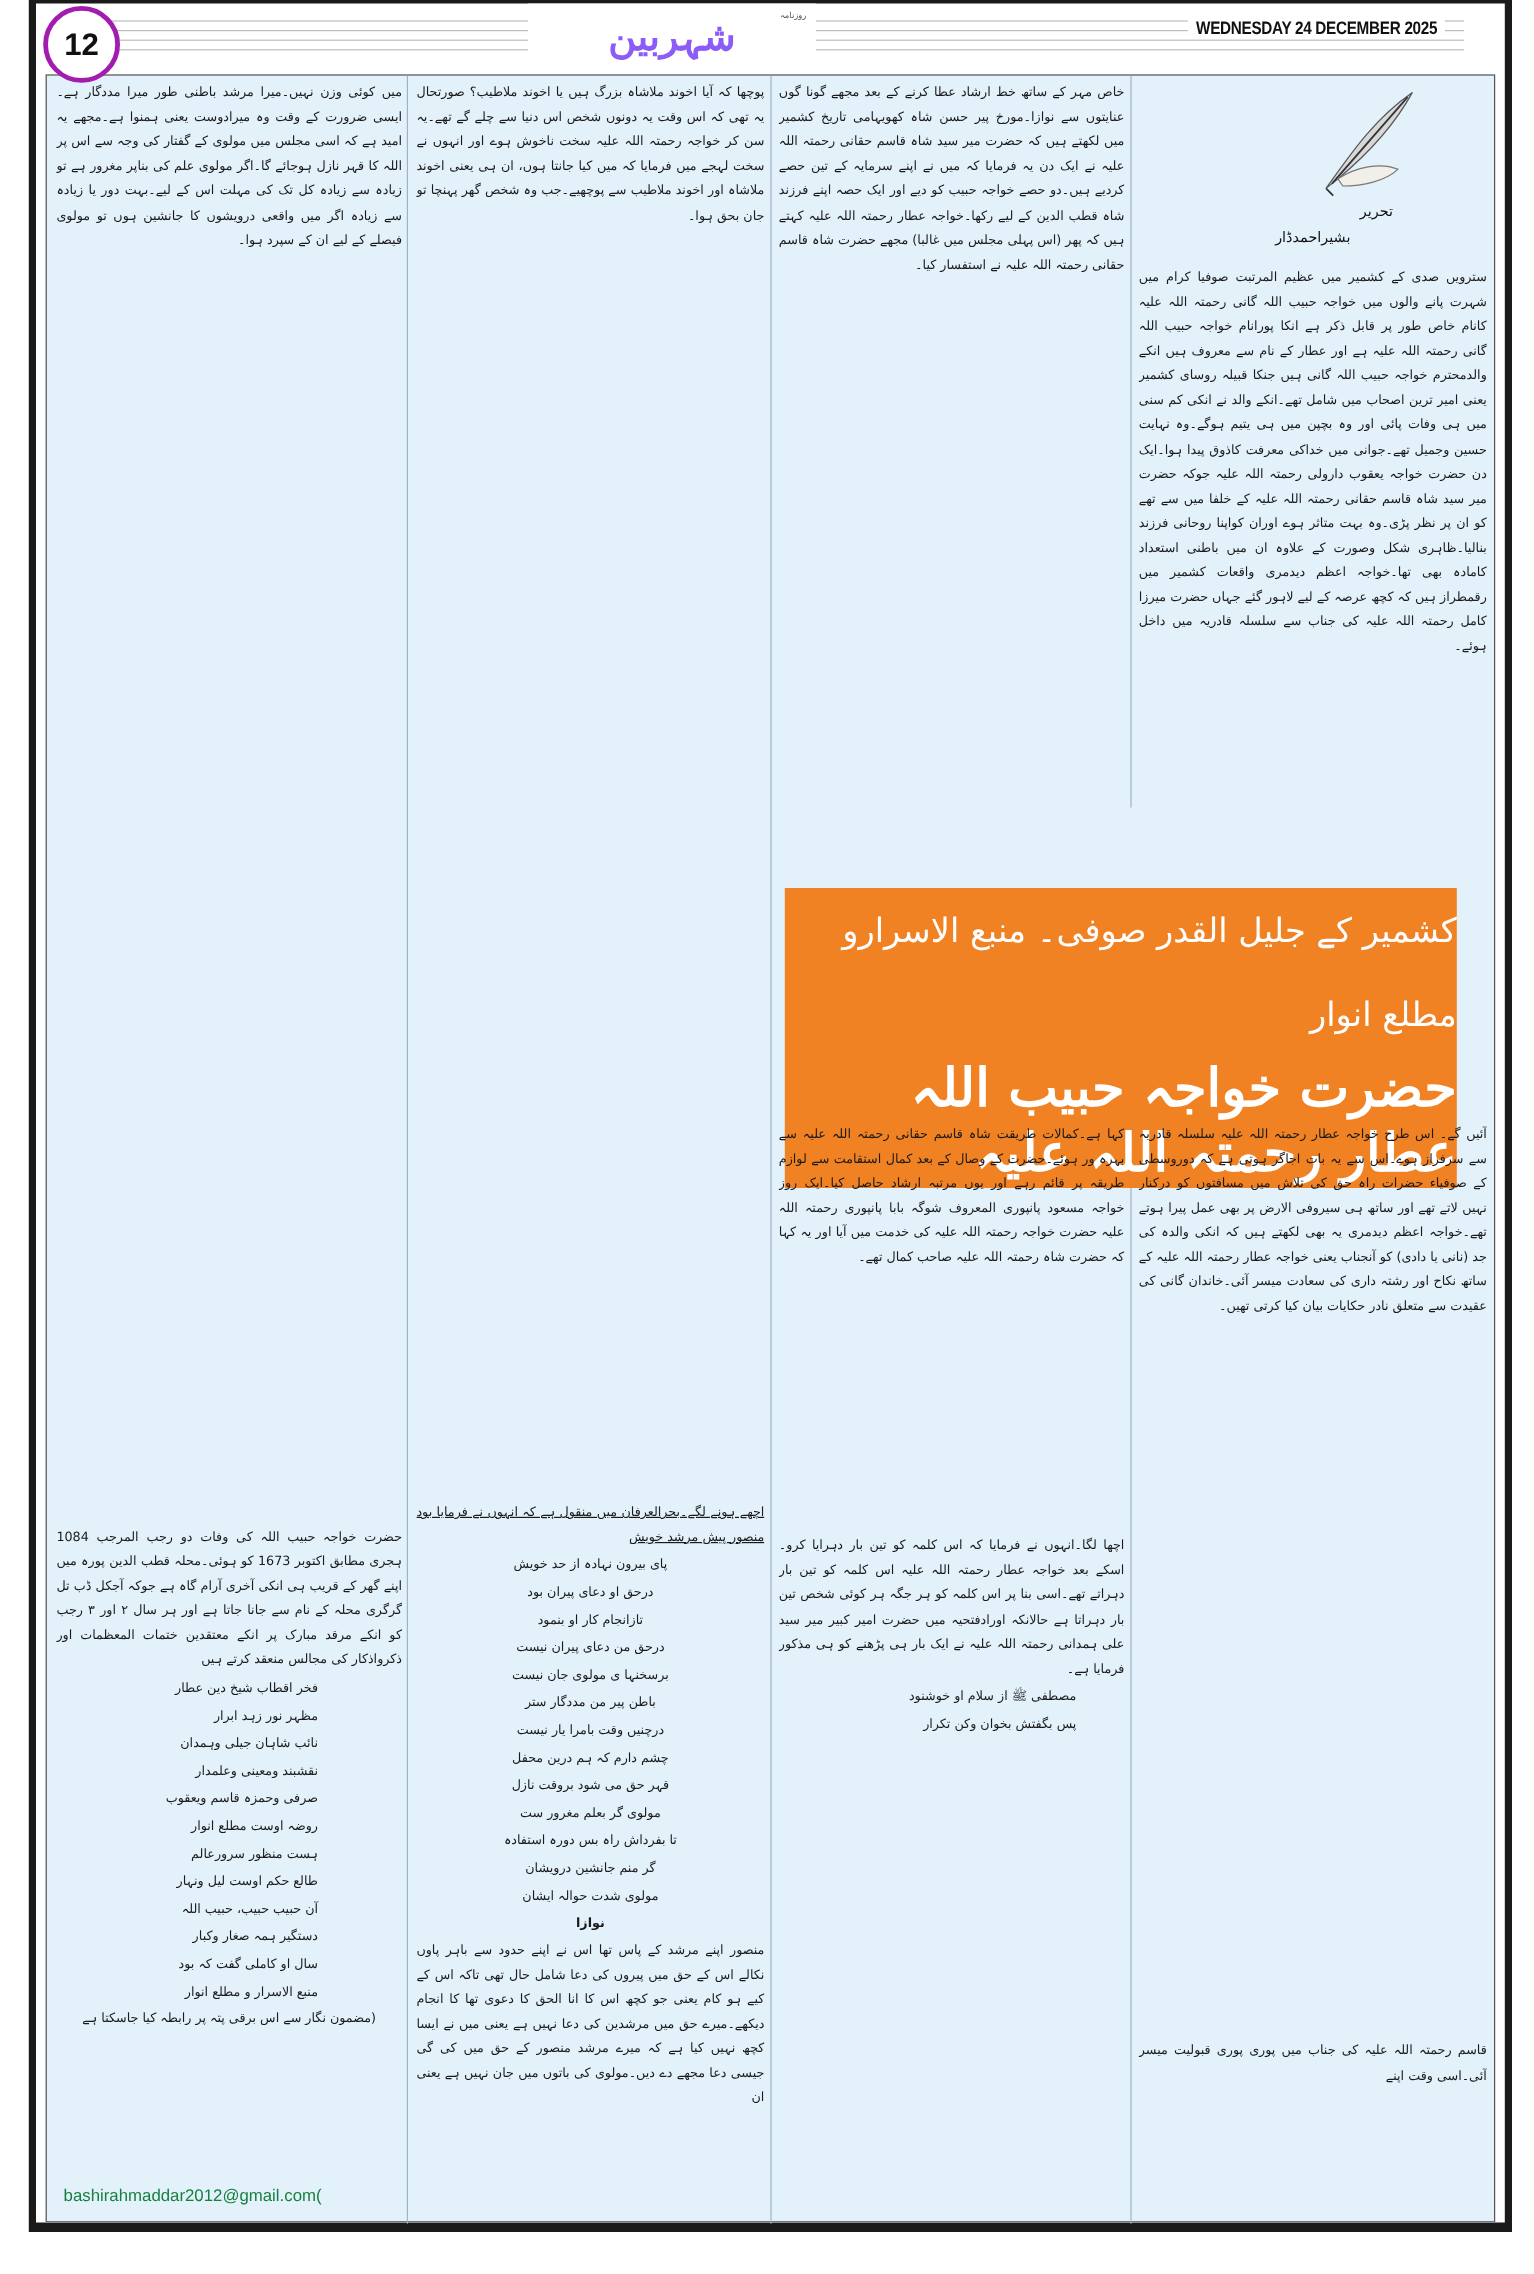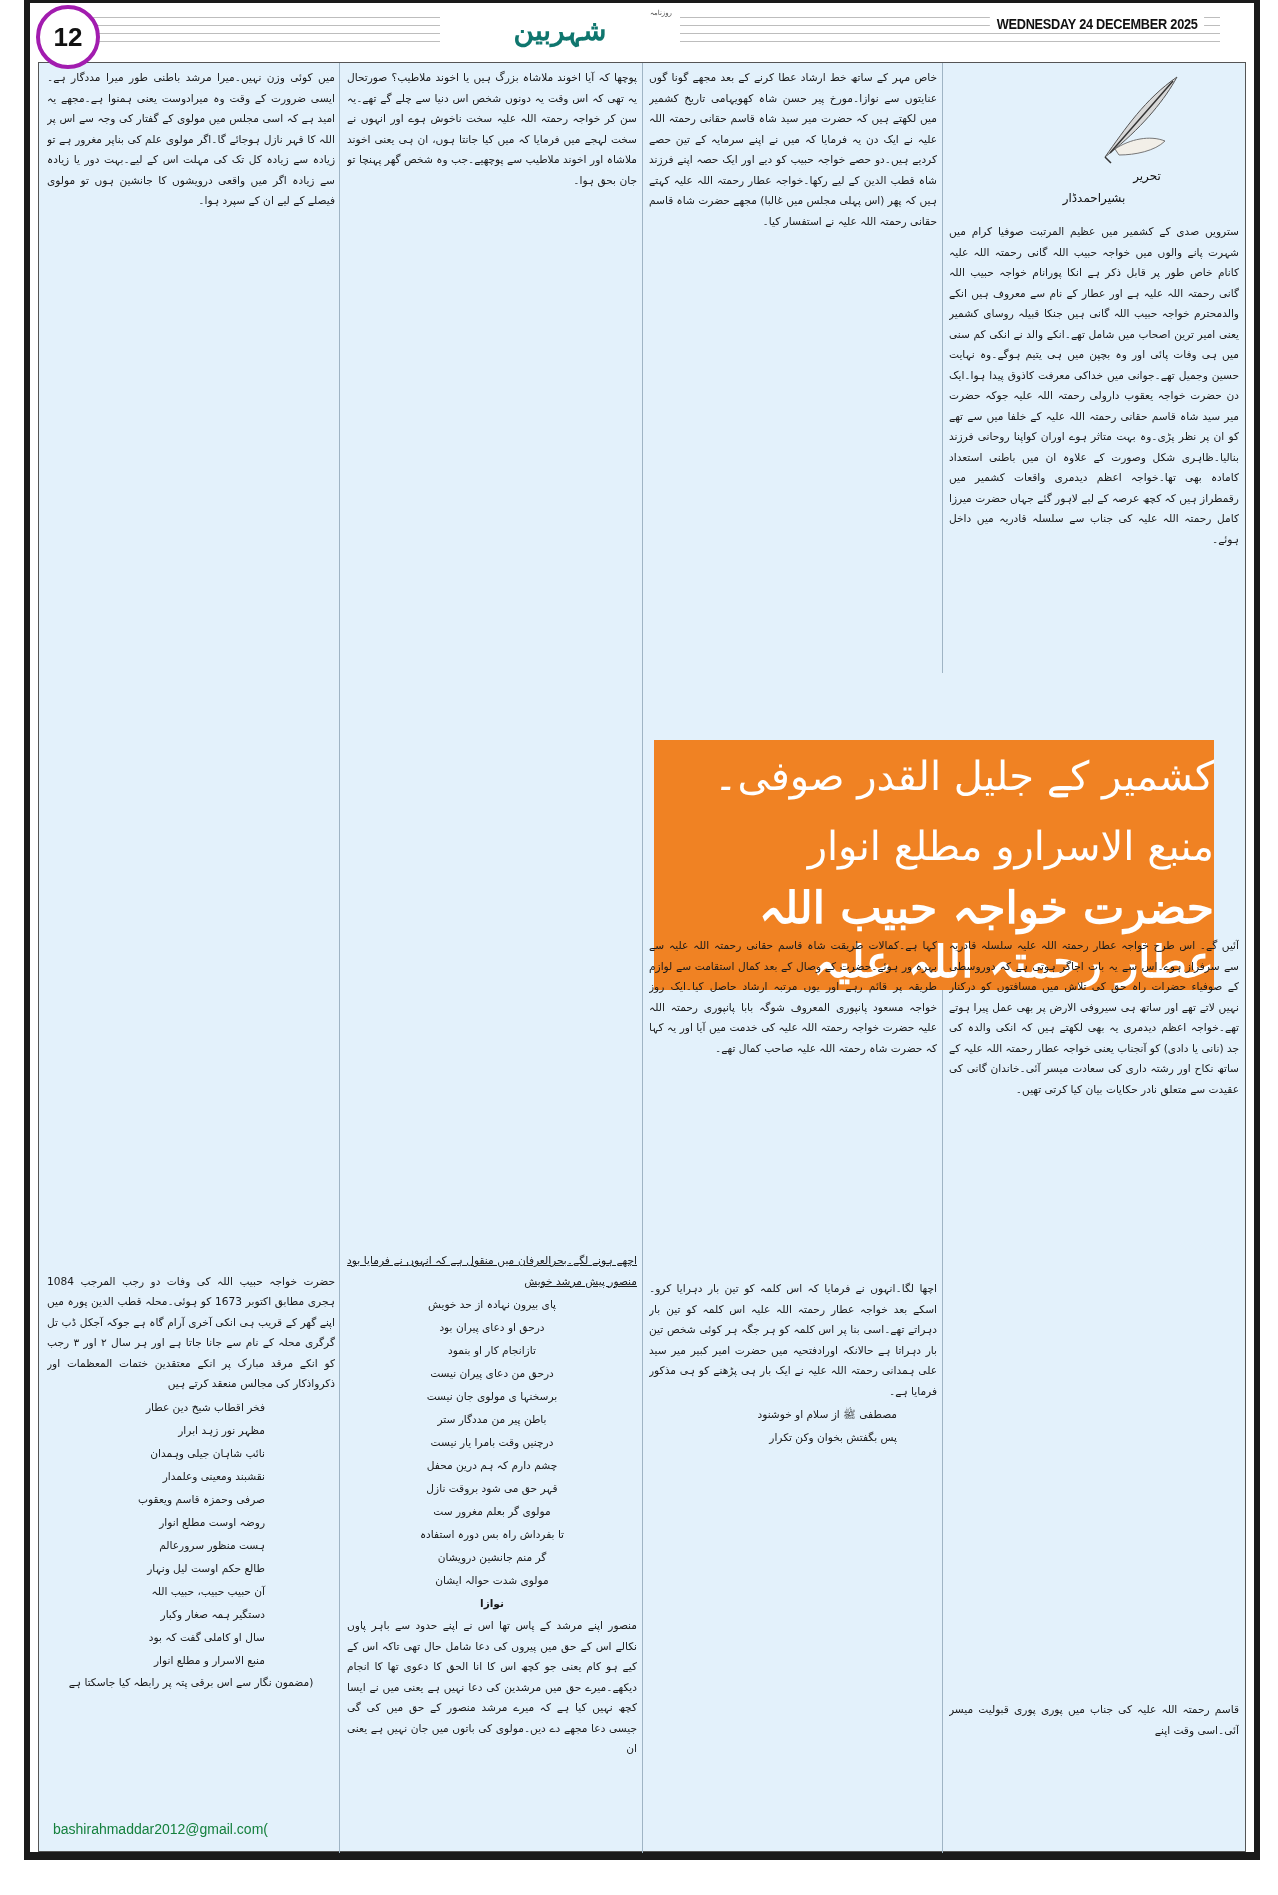--- a/index.html
+++ b/index.html
@@ -2,31 +2,31 @@
 <html><head>
 <meta charset="utf-8">
 <style>
   html,body{margin:0;padding:0;background:#fff;}
   body{width:1278px;height:1895px;position:relative;overflow:hidden;font-family:"DejaVu Sans",sans-serif;}
   .frame{position:absolute;left:24px;top:0;width:1236px;height:1860px;border-left:6px solid #1a1a1a;border-right:6px solid #1a1a1a;border-bottom:8px solid #1a1a1a;border-top:3px solid #1a1a1a;box-sizing:border-box;background:#fff;}
   .header{position:absolute;left:30px;top:3px;width:1224px;height:58px;}
   .hline{position:absolute;height:1px;background:#bdbdbd;}
   .page-num{position:absolute;left:6px;top:2px;width:56px;height:56px;border-radius:50%;background:#fff;border:4px solid #a21caf;display:flex;align-items:center;justify-content:center;font-family:"Liberation Sans",sans-serif;font-weight:bold;font-size:26px;color:#111;z-index:2;}
   .logo{position:absolute;left:410px;top:0;width:240px;height:56px;background:#fff;z-index:2;display:flex;align-items:center;justify-content:center;}
-  .logo-main{font-family:"DejaVu Serif",serif;font-size:28px;font-weight:bold;color:#0f766e;direction:rtl;line-height:1;}
+  .logo-main{font-family:"DejaVu Serif",serif;font-size:32px;font-weight:bold;color:#8b5cf6;direction:rtl;line-height:1;}
   .logo-sub{position:absolute;font-size:7px;color:#555;direction:rtl;}
   .date{position:absolute;right:50px;top:12px;background:#fff;padding:0 8px;z-index:2;font-family:"Liberation Sans",sans-serif;font-weight:bold;font-size:15px;color:#111;letter-spacing:-0.3px;transform:scaleX(0.85);transform-origin:right center;}
   .body-panel{position:absolute;left:38px;top:62px;width:1208px;height:1790px;background:#e3f1fb;border:1px solid #555;box-sizing:border-box;}
   .col{position:absolute;top:4px;direction:rtl;text-align:justify;font-family:"DejaVu Sans",sans-serif;font-size:10.6px;line-height:20.5px;color:#1a1a1a;overflow:hidden;}
   .col p{margin:0 0 2px 0;}
   .col-divider{position:absolute;top:0;width:1px;background:#9fb4c4;}
   .quill{position:absolute;right:60px;top:6px;width:100px;height:100px;}
   .byline{position:absolute;right:0;width:300px;text-align:center;direction:rtl;font-size:12px;color:#111;}
   .banner{position:absolute;left:615px;top:677px;width:560px;height:250px;background:#f08223;display:flex;flex-direction:column;align-items:center;justify-content:center;direction:rtl;color:#fff;}
-  .banner .sub{font-family:"DejaVu Serif",serif;font-size:40px;line-height:70px;}
+  .banner .sub{font-family:"DejaVu Serif",serif;font-size:28px;line-height:70px;}
   .banner .main{font-family:"DejaVu Serif",serif;font-size:44px;line-height:54px;font-weight:bold;padding-left:22px;}
   .poem{text-align:center;}
   .poem div{line-height:23px;}
   .email{position:absolute;left:14px;bottom:14px;font-family:"Liberation Sans",sans-serif;font-size:14px;color:#15803d;direction:ltr;}
   .note{text-align:center;}
 </style>
 </head>
 <body>
 
 <div class="frame"></div>

